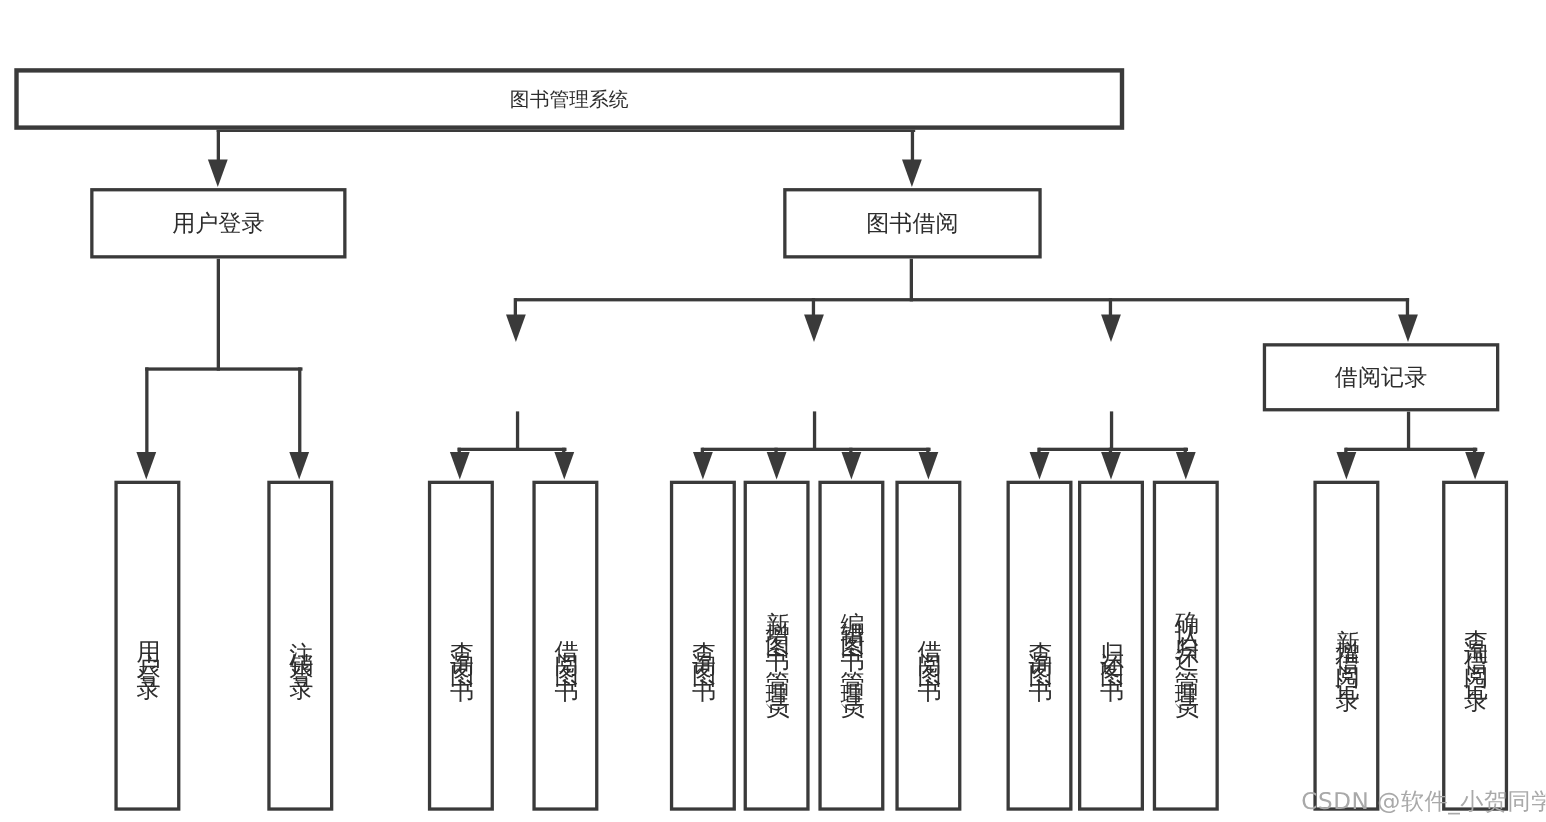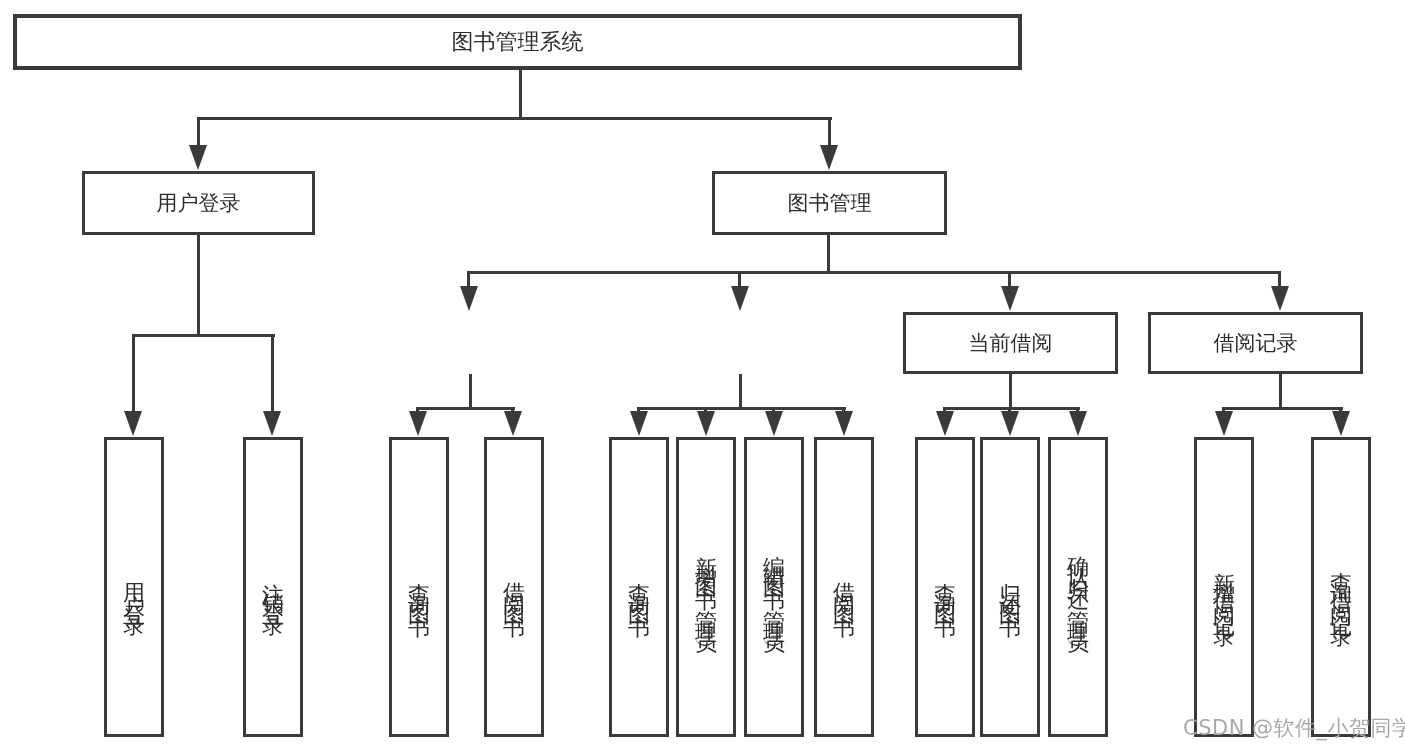--- a/index.html
+++ b/index.html
@@ -5,21 +5,21 @@
   html,body{margin:0;padding:0;background:#ffffff;}
   #stage{
     position:relative;width:1405px;height:747px;background:#ffffff;overflow:hidden;
     font-family:"DejaVu Sans","Liberation Sans",sans-serif;
   }
   .box{
     position:absolute;box-sizing:border-box;background:#ffffff;
     border:3px solid #3a3a3a;display:flex;align-items:center;justify-content:center;
     font-size:21px;color:#2d2d2d;z-index:2;
   }
-  .box.root{border-width:4px;font-size:22px;}
+  .box.root{border-width:4px;font-size:18px;margin-top:48px;}
   .vtext{
     writing-mode:vertical-rl;text-orientation:mixed;
     letter-spacing:11px;line-height:1;font-size:22px;
   }
   .ln{position:absolute;background:#3a3a3a;z-index:1;}
   .ah{
     position:absolute;width:0;height:0;z-index:1;
     border-left:9px solid transparent;border-right:9px solid transparent;
     border-top:25px solid #3a3a3a;
   }
@@ -41,44 +41,41 @@
   <div class="ln" style="left:197px;top:117px;width:635px;height:3px"></div>
   <div class="ln" style="left:197px;top:117px;width:3px;height:33px"></div>
   <div class="ln" style="left:828px;top:117px;width:3px;height:33px"></div>
   <div class="ah" style="left:189px;top:145px"></div>
   <div class="ah" style="left:820px;top:145px"></div>
 
   <div class="box" style="left:82px;top:171px;width:233px;height:64px">
     <span>用户登录</span>
   </div>
   <div class="box" style="left:712px;top:171px;width:235px;height:64px">
-    <span>图书管理</span>
+    <span>图书借阅</span>
   </div>
 
   <div class="ln" style="left:197px;top:235px;width:3px;height:102px"></div>
   <div class="ln" style="left:132px;top:334px;width:143px;height:3px"></div>
   <div class="ln" style="left:132px;top:334px;width:3px;height:82px"></div>
   <div class="ln" style="left:271px;top:334px;width:3px;height:82px"></div>
   <div class="ah" style="left:124px;top:411px"></div>
   <div class="ah" style="left:263px;top:411px"></div>
 
   <div class="ln" style="left:827px;top:235px;width:3px;height:39px"></div>
   <div class="ln" style="left:468px;top:271px;width:813px;height:3px"></div>
   <div class="ln" style="left:467px;top:271px;width:3px;height:20px"></div>
   <div class="ln" style="left:738px;top:271px;width:3px;height:20px"></div>
   <div class="ln" style="left:1008px;top:271px;width:3px;height:20px"></div>
   <div class="ln" style="left:1278px;top:271px;width:3px;height:20px"></div>
   <div class="ah" style="left:460px;top:286px"></div>
   <div class="ah" style="left:731px;top:286px"></div>
   <div class="ah" style="left:1001px;top:286px"></div>
   <div class="ah" style="left:1271px;top:286px"></div>
 
-  <div class="box" style="left:903px;top:312px;width:215px;height:62px">
-    <span>当前借阅</span>
-  </div>
   <div class="box" style="left:1148px;top:312px;width:215px;height:62px">
     <span>借阅记录</span>
   </div>
 
   <div class="ln" style="left:469px;top:374px;width:3px;height:36px"></div>
   <div class="ln" style="left:416px;top:407px;width:99px;height:3px"></div>
   <div class="ln" style="left:416px;top:407px;width:3px;height:10px"></div>
   <div class="ln" style="left:511px;top:407px;width:3px;height:10px"></div>
   <div class="ah" style="left:409px;top:411px"></div>
   <div class="ah" style="left:504px;top:411px"></div>

